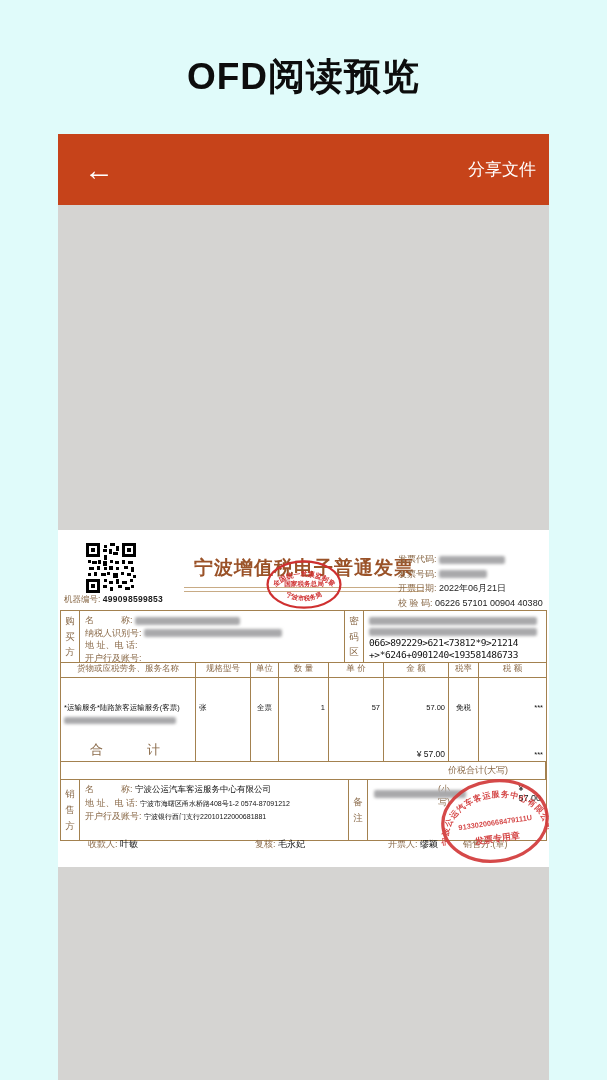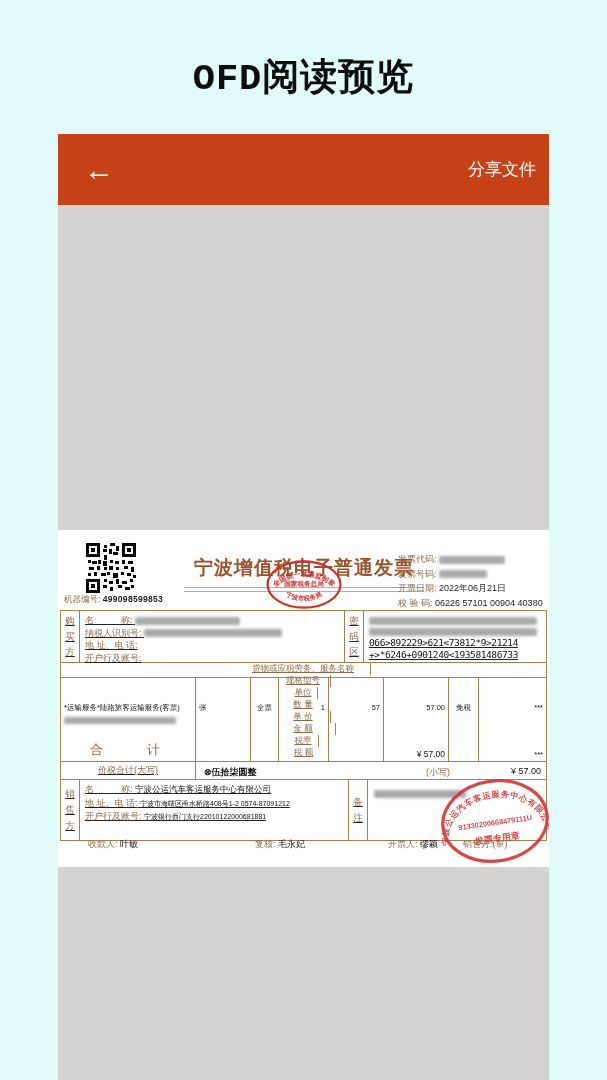--- a/index.html
+++ b/index.html
@@ -4,21 +4,21 @@
 <style>
   html,body{margin:0;padding:0;}
   body{
     width:607px;height:1080px;position:relative;overflow:hidden;
     background:#e0fbfa;
     font-family:"Liberation Sans", sans-serif;
     -webkit-font-smoothing:antialiased;
   }
   .app-title{
     position:absolute;top:52px;left:0;width:607px;text-align:center;
-    font-size:37px;font-weight:700;color:#0d0d0d;letter-spacing:1px;font-family:Liberation Mono, monospace;
+    font-size:37px;font-weight:700;color:#0d0d0d;letter-spacing:1px;
   }
   
   .toolbar{
     position:absolute;left:58px;top:134px;width:491px;height:71px;
     background:#c6431a;color:#fff;display:flex;align-items:center;
   }
   .tb-back{font-size:30px;margin-left:26px;line-height:1;cursor:pointer;font-weight:400;}
   .tb-title{position:absolute;left:0;width:100%;text-align:center;font-size:26px;}
   .tb-share{position:absolute;right:13px;font-size:17px;cursor:pointer;}
   
@@ -39,42 +39,42 @@
     font-size:19px;font-weight:700;color:#9a5228;letter-spacing:1px;white-space:nowrap;
   }
   .title-lines{position:absolute;left:126px;top:57px;width:240px;}
   .title-lines div{height:0;border-top:1px solid #c8ab85;margin-bottom:3px;}
   .stamp-top{position:absolute;left:206px;top:28px;width:80px;height:53px;}
   .meta{position:absolute;left:340px;top:22px;font-size:9px;line-height:14.5px;color:#8a6a49;white-space:nowrap;}
   .meta b{color:#222;font-weight:400;}
   .redact{display:inline-block;background:#a9a9ab;border-radius:2px;filter:blur(1.6px);vertical-align:middle;}
   
   .inv-table{position:absolute;left:2px;top:80px;width:487px;border:1px solid #a3814f;box-sizing:border-box;background:#fff;}
-  .row{display:flex;border-bottom:1px solid #a3814f;box-sizing:border-box;text-decoration:underline;}
+  .row{display:flex;border-bottom:1px solid #a3814f;box-sizing:border-box;}
   .row:last-child{border-bottom:none;}
   .vlab{
     width:19px;border-right:1px solid #a3814f;box-sizing:border-box;
     display:flex;align-items:center;justify-content:center;text-align:center;
     font-size:9.5px;color:#8a6a49;line-height:1.65;word-break:break-all;padding:2px 4px;
   }
   .cell{box-sizing:border-box;}
   .fields{flex:1;border-right:1px solid #a3814f;padding:3px 5px;font-size:9px;color:#8a6a49;line-height:12.5px;}
   .pwd{width:182px;padding:3px 5px;font-family:"DejaVu Sans Mono",monospace;font-size:9.5px;line-height:11.5px;color:#111;letter-spacing:-0.4px;white-space:nowrap;}
-  .headrow{height:15px;font-size:8.5px;color:#8a6a49;align-items:center;text-align:center;flex-direction:column;}
+  .headrow{height:15px;font-size:8.5px;color:#8a6a49;align-items:center;text-align:center;}
   .c{border-right:1px solid #a3814f;box-sizing:border-box;height:100%;position:relative;}
   .c:last-child{border-right:none;}
   .c-name{width:135px}.c-spec{width:55px}.c-unit{width:28px}.c-qty{width:50px}
   .c-price{width:55px}.c-amt{width:65px}.c-rate{width:30px}.c-tax{flex:1}
   .itemsrow{height:84px;font-size:7.5px;color:#111;}
   .itemsrow .top{position:absolute;top:2px;left:3px;right:3px;margin-top:23px;}
   .itemsrow .r{text-align:right;}
   .itemsrow .ctr{text-align:center;}
   .itemsrow .bot{position:absolute;bottom:2px;left:3px;right:3px;}
   .total-lab{color:#8a6a49;font-size:13px;text-align:center;letter-spacing:6px;margin-top:12px;}
-  .grandrow{height:18px;font-size:8.5px;align-items:flex-end;}
+  .grandrow{height:18px;font-size:8.5px;align-items:flex-end;flex-direction:column;}
   .grand-lab{width:135px;border-right:1px solid #a3814f;text-align:center;color:#8a6a49;font-size:9px;height:100%;display:flex;align-items:center;justify-content:center;box-sizing:border-box;}
   .grand-body{flex:1;position:relative;height:100%;}
   .grand-words{position:absolute;left:8px;top:4px;color:#111;font-weight:700;font-size:9px;}
   .grand-small{position:absolute;right:96px;top:4px;color:#8a6a49;font-size:9px;}
   .grand-amt{position:absolute;right:5px;top:4px;color:#111;font-size:9px;}
   .sellerrow{height:60px;}
   .seller-fields{flex:1;border-right:1px solid #a3814f;padding:3px 5px;font-size:9px;color:#8a6a49;line-height:13.5px;box-sizing:border-box;white-space:nowrap;overflow:hidden;}
   .sf-name{color:#111;font-size:8.5px;}
   .sf-tax{color:#111;font-size:10.5px;letter-spacing:1.2px;font-weight:600;}
   .sf-sm{color:#111;font-size:7px;}

